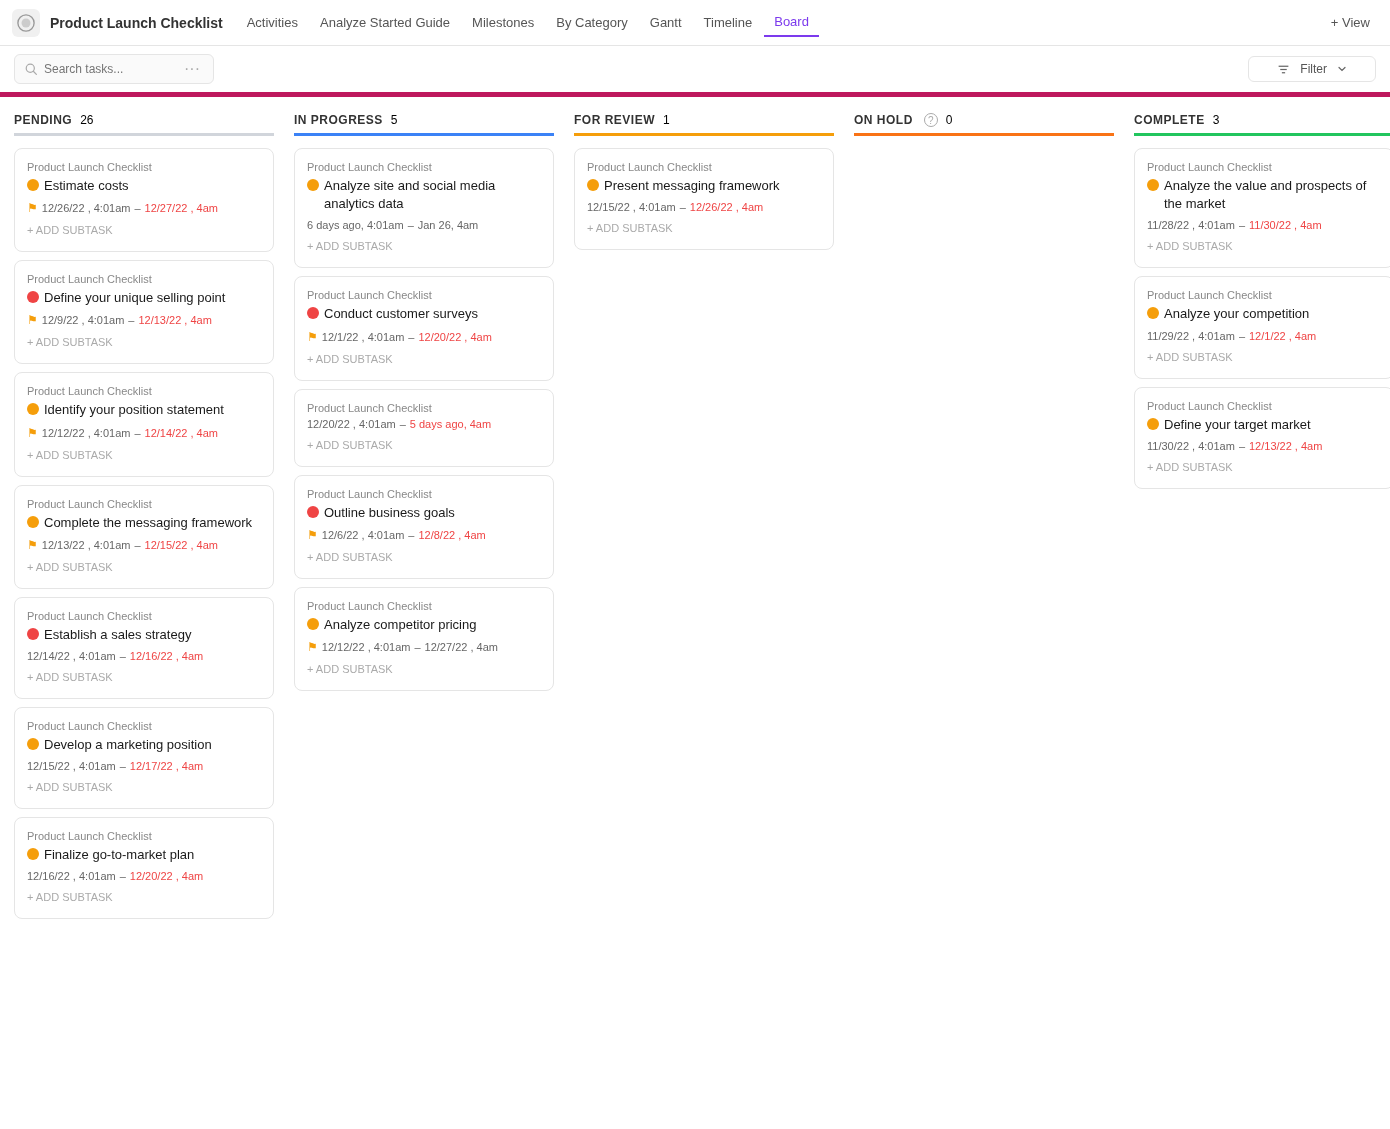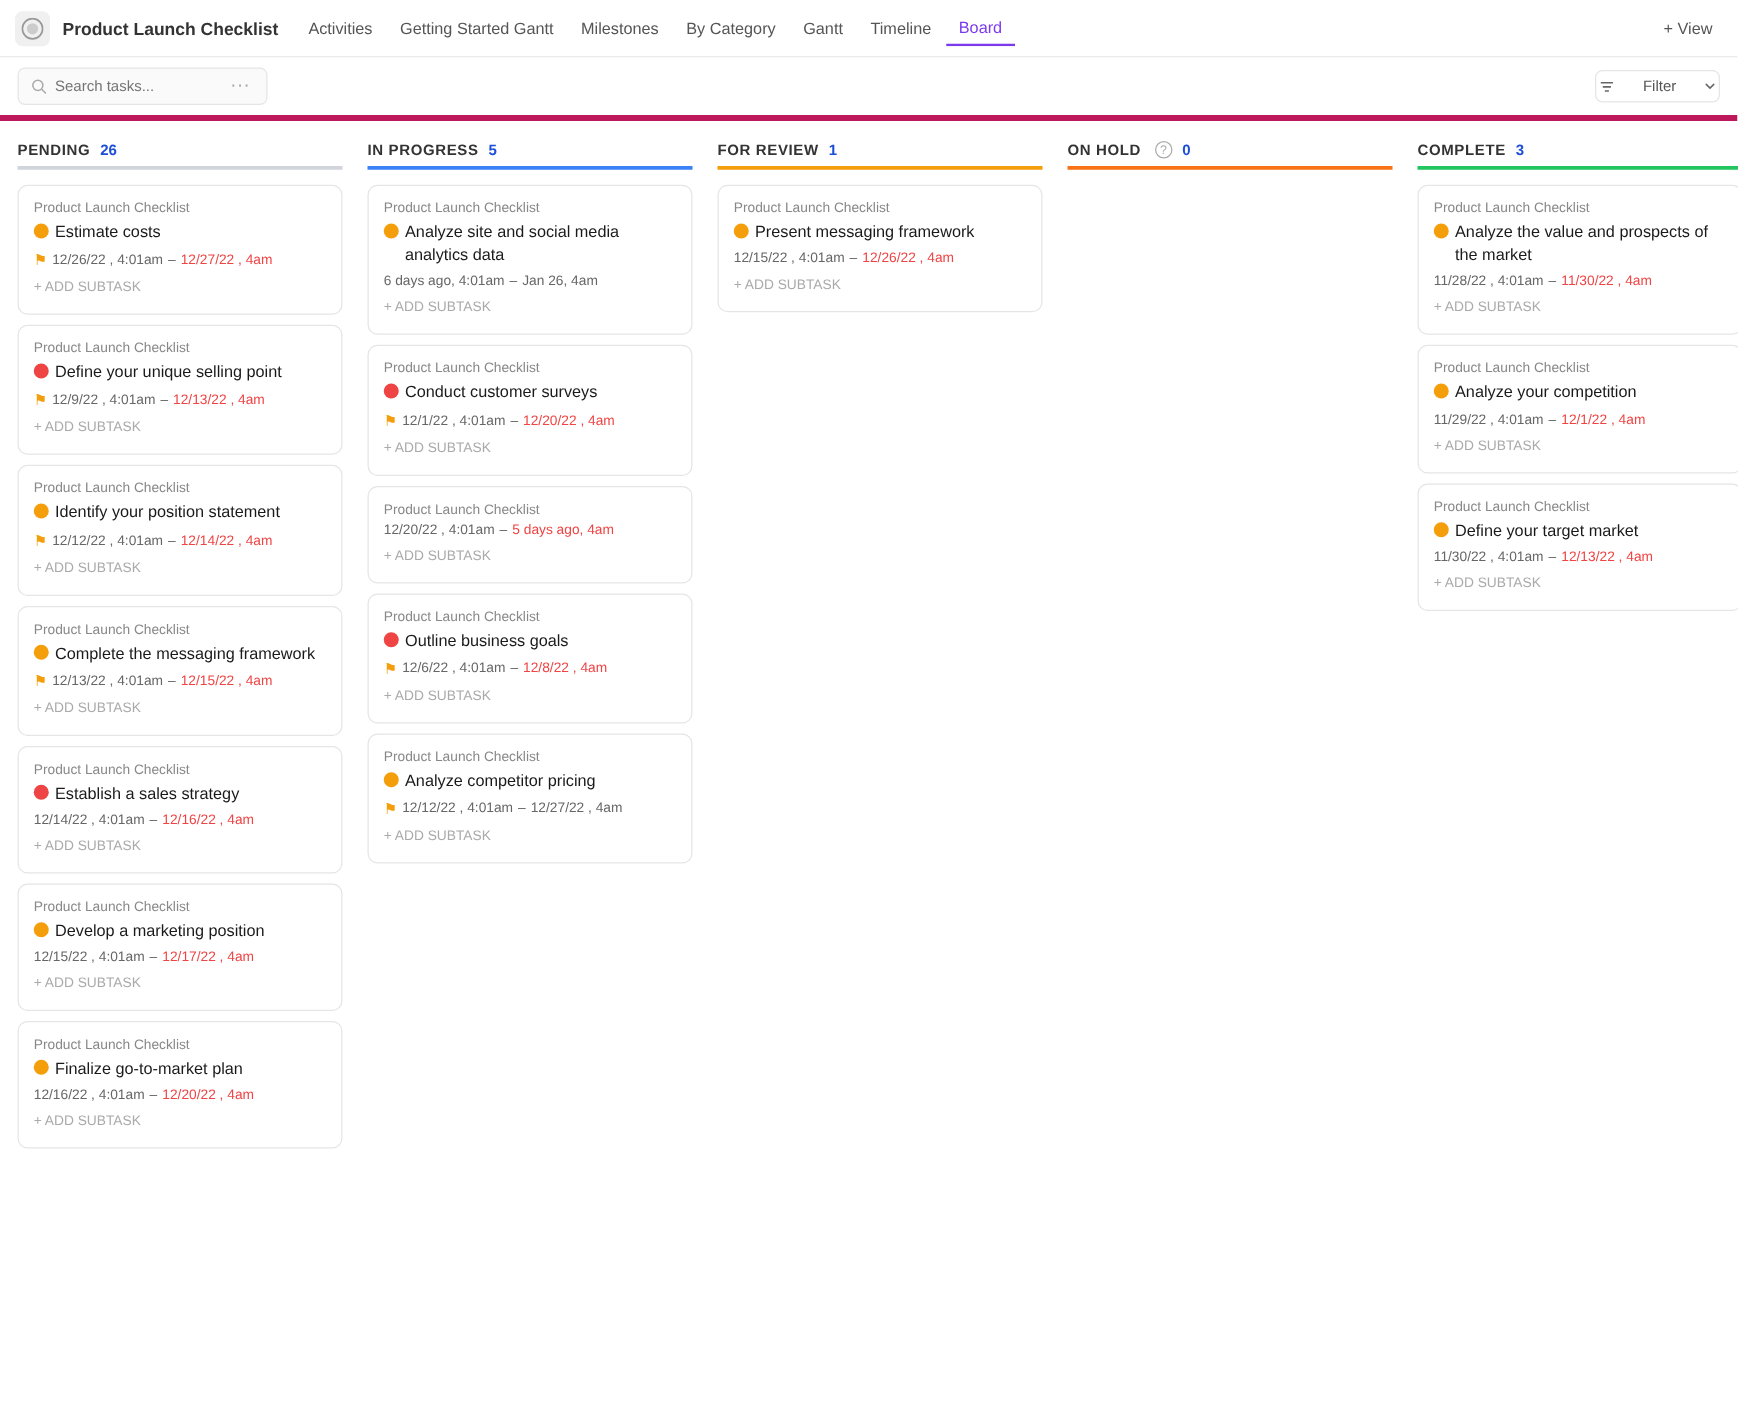--- a/index.html
+++ b/index.html
@@ -29,31 +29,31 @@
       border-bottom: 5px solid #be185d; background: #fff; gap: 8px;
     }
     .search-box {
       display: flex; align-items: center; border: 1px solid #e5e5e5;
       border-radius: 6px; padding: 5px 10px; gap: 6px; flex: 0 0 200px;
       background: #fafafa;
     }
     .search-box input { border: none; outline: none; background: transparent; font-size: 12px; color: #888; width: 130px; }
     .more-dots { color: #aaa; font-size: 16px; cursor: pointer; margin-left: 4px; }
     .toolbar-right { margin-left: auto; display: flex; align-items: center; gap: 6px; }
-    .filter-btn { display: flex; align-items: center; gap: 22px; padding: 5px 2px; border-radius: 6px; border: 1px solid #e5e5e5; cursor: pointer; font-size: 12px; color: #555; }
+    .filter-btn { display: flex; align-items: center; gap: 10px; padding: 5px 28px; border-radius: 6px; border: 1px solid #e5e5e5; cursor: pointer; font-size: 12px; color: #555; }
 
     
     .board {
       display: flex; gap: 0; padding: 16px 14px; overflow-x: auto;
       align-items: flex-start; background: #fff; min-height: calc(100vh - 100px);
     }
     .column { width: 260px; flex-shrink: 0; margin-right: 10px; }
     .column-header { display: flex; align-items: center; gap: 8px; margin-bottom: 12px; padding-bottom: 6px; }
     .column-title { font-weight: 700; font-size: 12px; text-transform: uppercase; letter-spacing: 0.5px; }
-    .column-count { font-size: 12px; color: #1d4ed8; font-weight: 700; }
+    .column-count { font-size: 12px; color: #000000; font-weight: 400; }
     .col-pending .column-header { border-bottom: 3px solid #d1d5db; }
     .col-inprogress .column-header { border-bottom: 3px solid #3b82f6; }
     .col-forreview .column-header { border-bottom: 3px solid #f59e0b; }
     .col-onhold .column-header { border-bottom: 3px solid #f97316; }
     .col-complete .column-header { border-bottom: 3px solid #22c55e; }
 
     
     .card {
       background: #fff; border: 1px solid #e5e5e5; border-radius: 8px;
       padding: 12px; margin-bottom: 8px;
@@ -83,21 +83,21 @@
     </svg>
   </div>
   <span class="project-title">Product Launch Checklist</span>
 
   <nav class="nav-tabs">
 
   <div class="nav-tab">
         <span>Activities</span>
       </div>
       <div class="nav-tab">
-        <span>Getting Started Gantt</span>
+        <span>Analyze Started Guide</span>
       </div>
       <div class="nav-tab">
         <span>Milestones</span>
       </div>
       <div class="nav-tab">
         <span>By Category</span>
       </div>
       <div class="nav-tab">
         <span>Gantt</span>
       </div>

